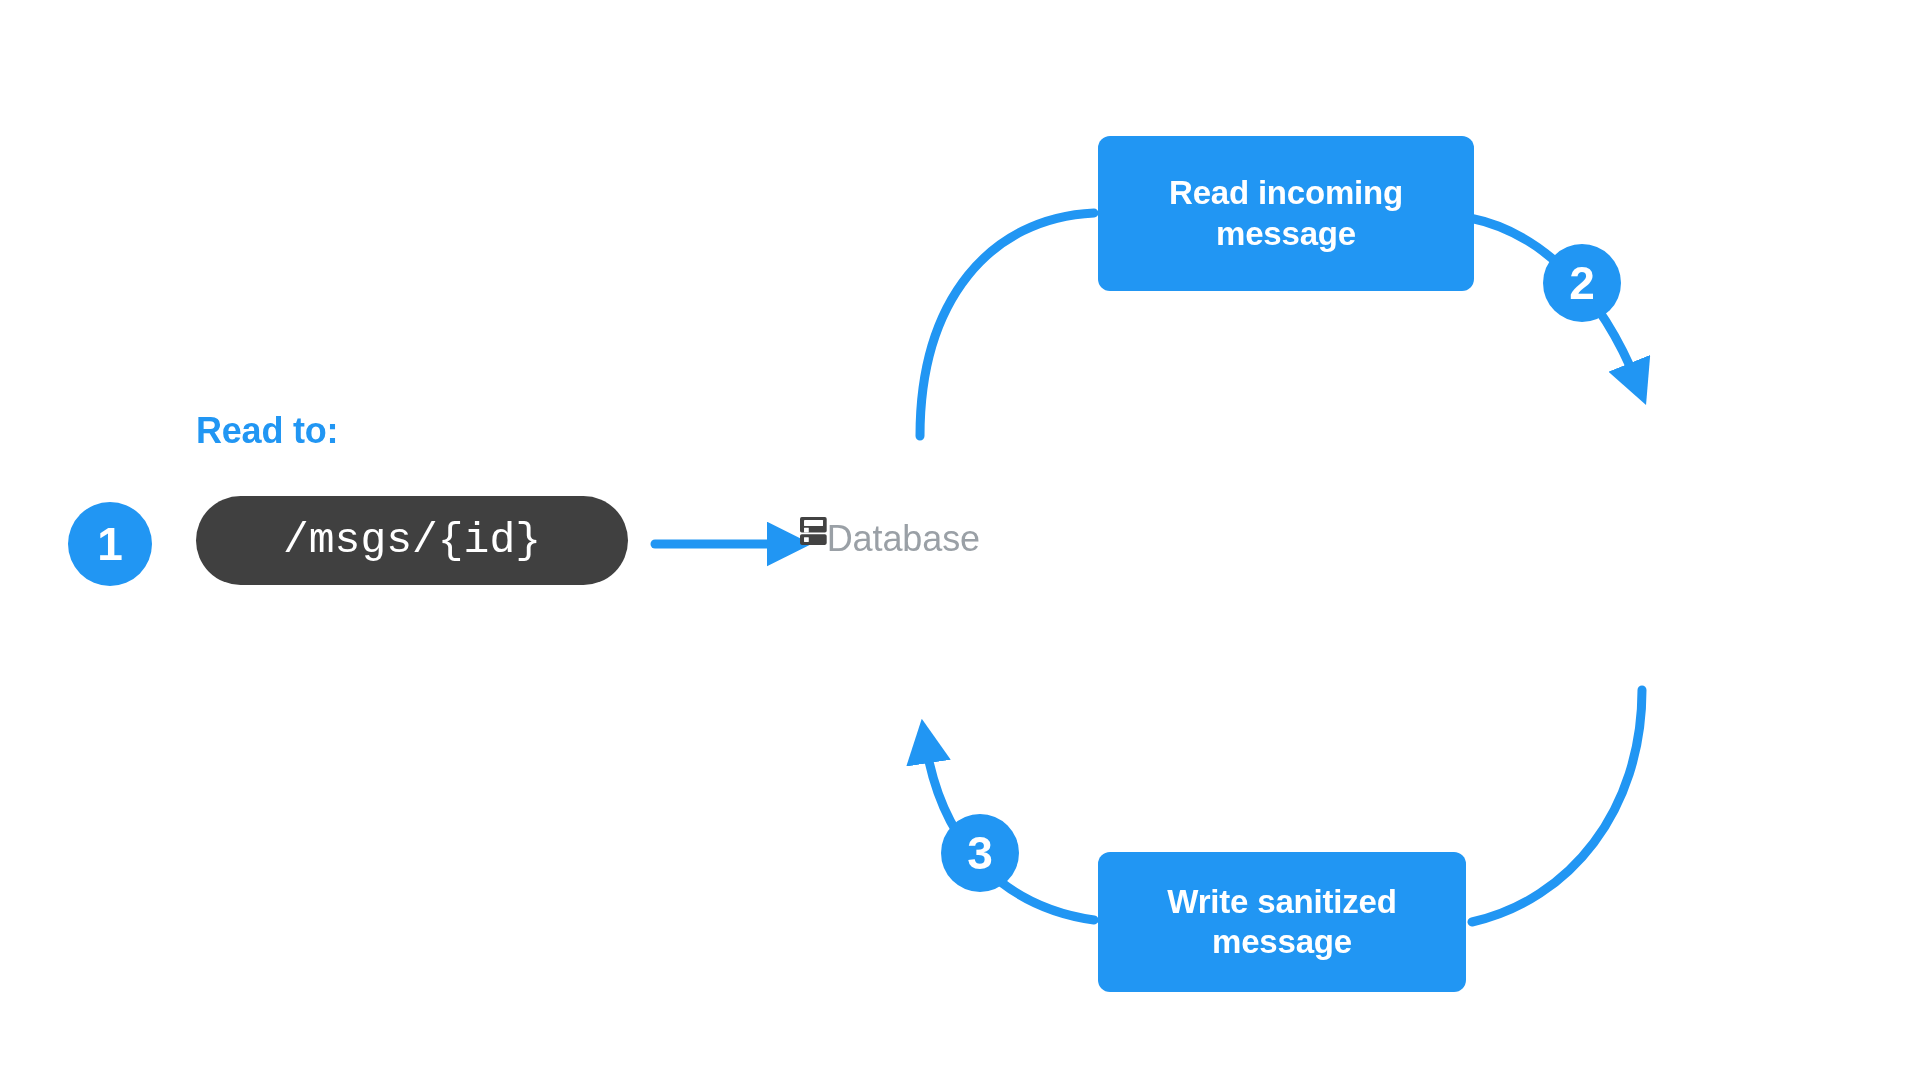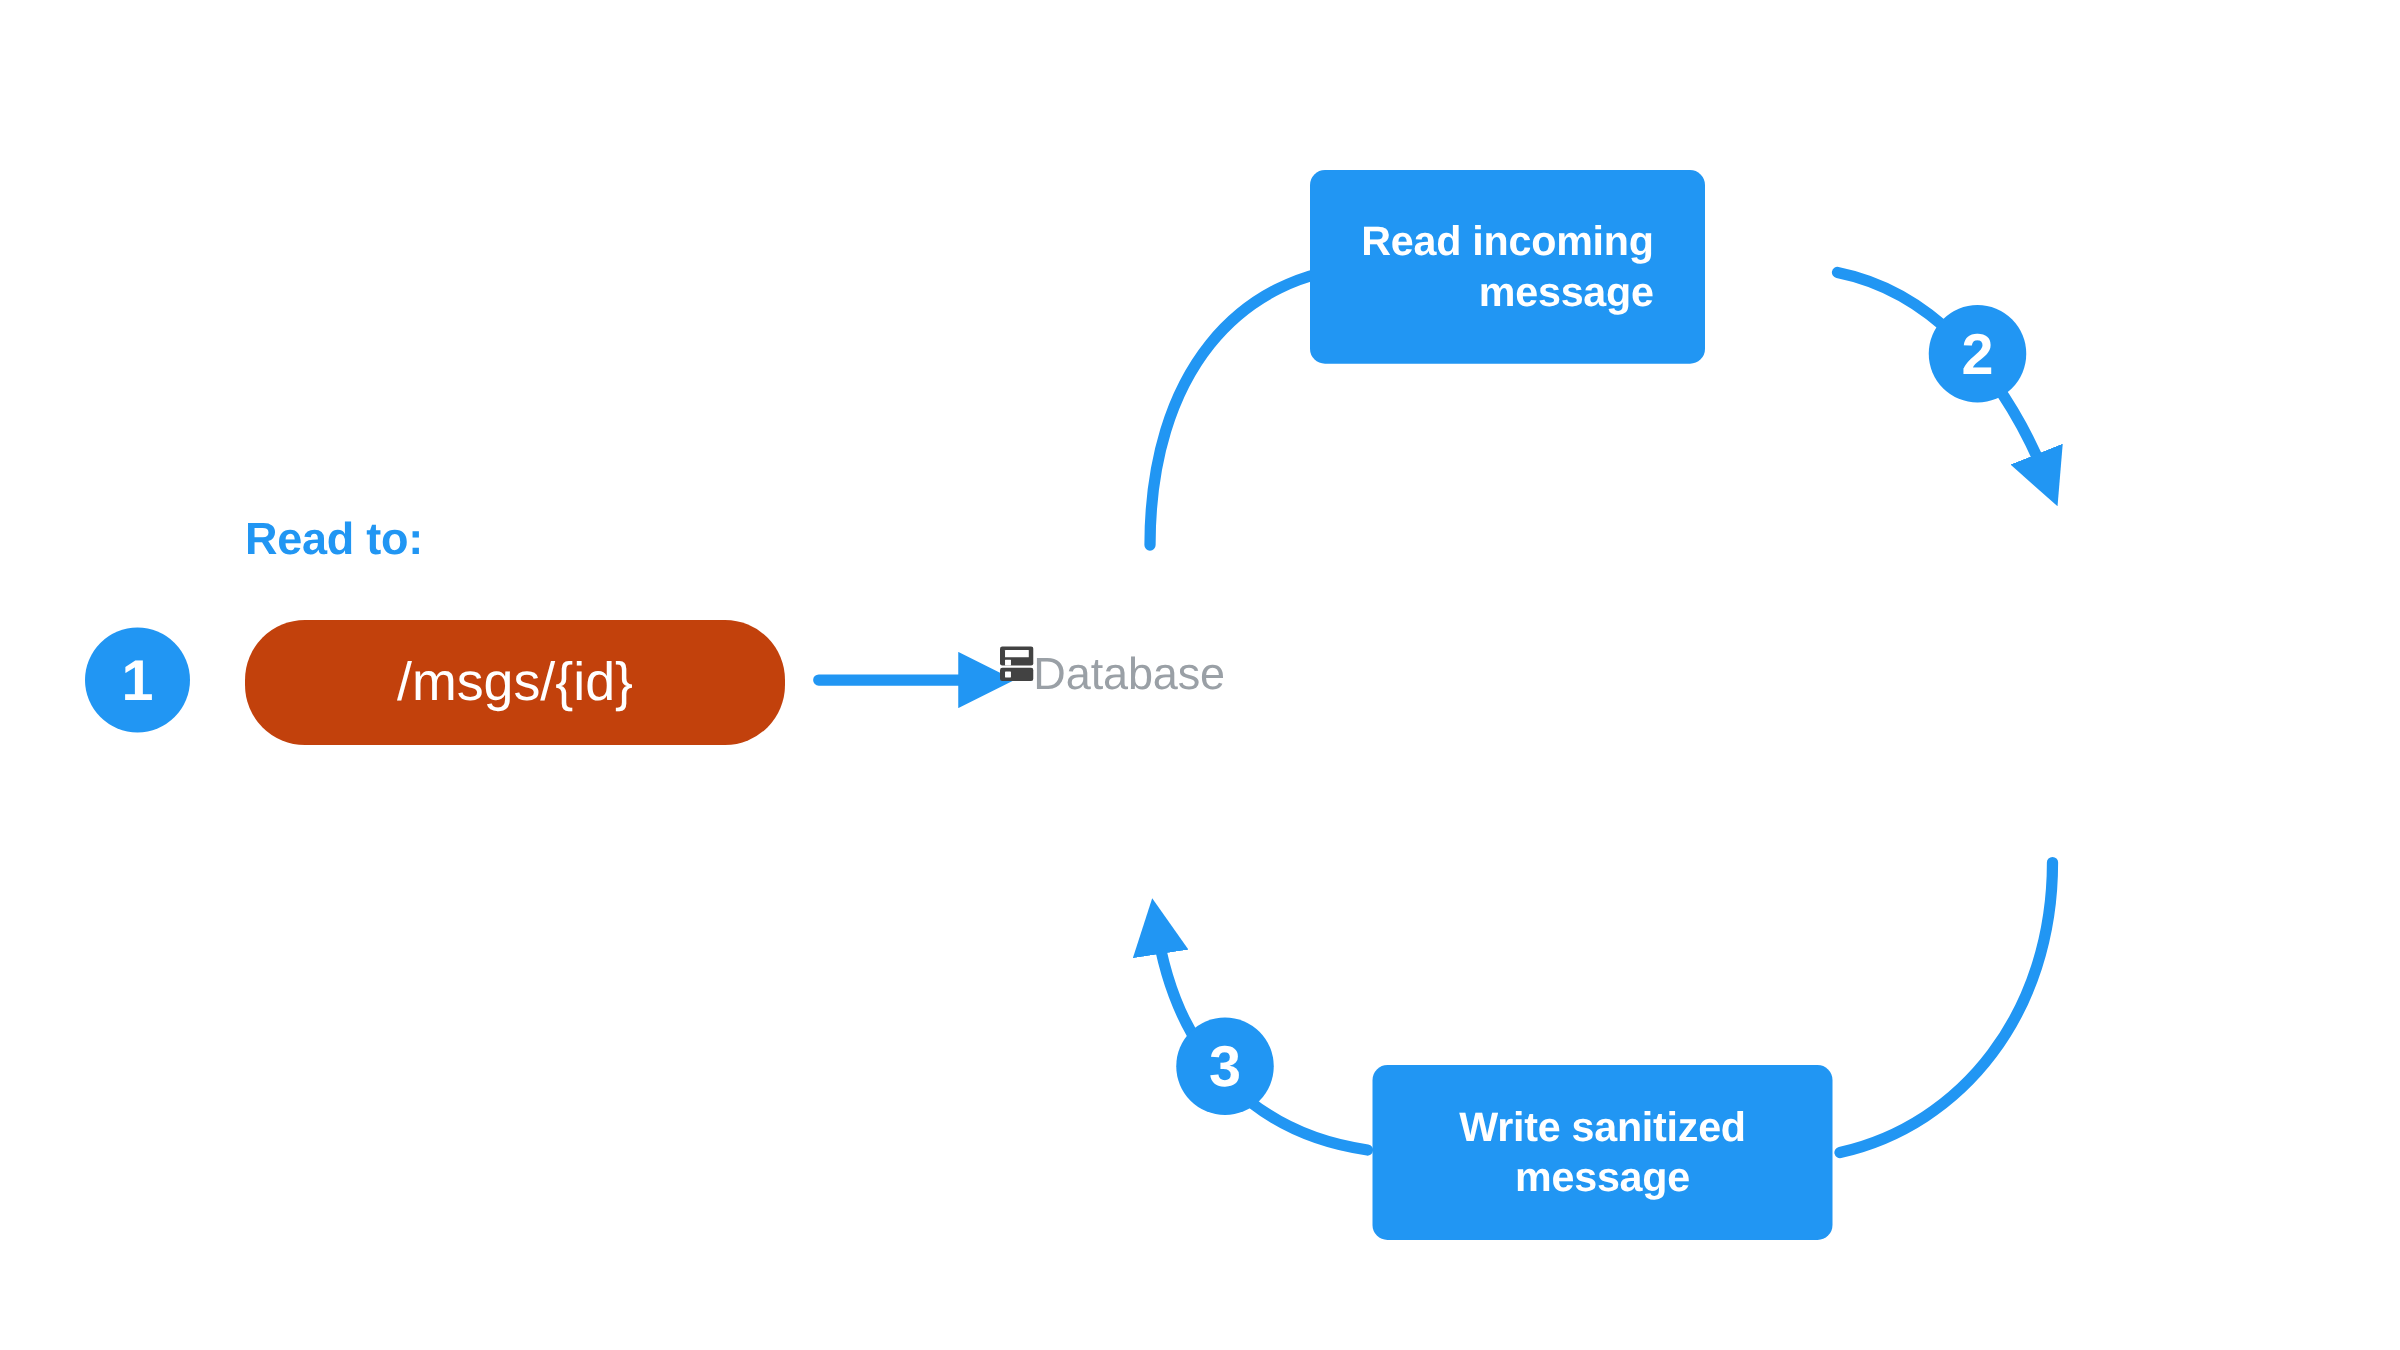--- a/index.html
+++ b/index.html
@@ -47,25 +47,24 @@
     font-weight: bold;
     font-size: 33px;
     line-height: 1.22;
     border-radius: 12px;
     box-sizing: border-box;
     padding: 10px 18px;
     letter-spacing: -0.2px;
   }
 
   #box-read {
-    left: 1048px;
+    left: 1098px;
     top: 136px;
-    width: 316px;
+    width: 376px;
     height: 155px;
-    text-align: right;
   }
   #box-write {
     left: 1098px;
     top: 852px;
     width: 368px;
     height: 140px;
   }
 
   
   .badge {
@@ -93,28 +92,28 @@
     font-weight: bold;
     font-size: 36px;
     letter-spacing: -0.2px;
   }
 
   
   #path-chip {
     left: 196px;
     top: 496px;
     width: 432px;
-    height: 100px;
-    background: #c2410c;
+    height: 89px;
+    background: #404040;
     border-radius: 48px;
     display: flex;
     align-items: center;
     justify-content: center;
     color: #ffffff;
-    font-family: Liberation Sans, sans-serif;
+    font-family: Liberation Mono, monospace;
     font-size: 43px;
     letter-spacing: 0px;
     box-sizing: border-box;
   }
 
   
   .service {
     position: absolute;
     display: flex;
     flex-direction: row;

